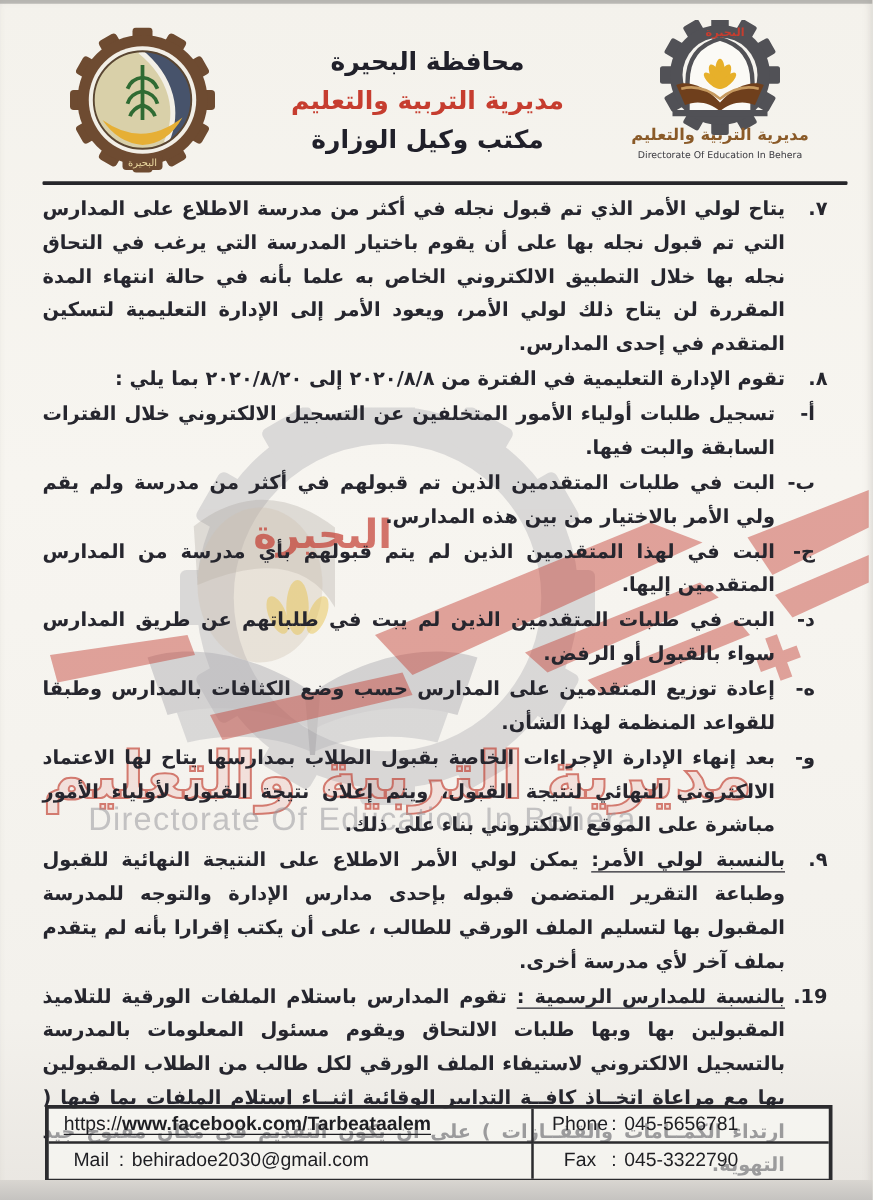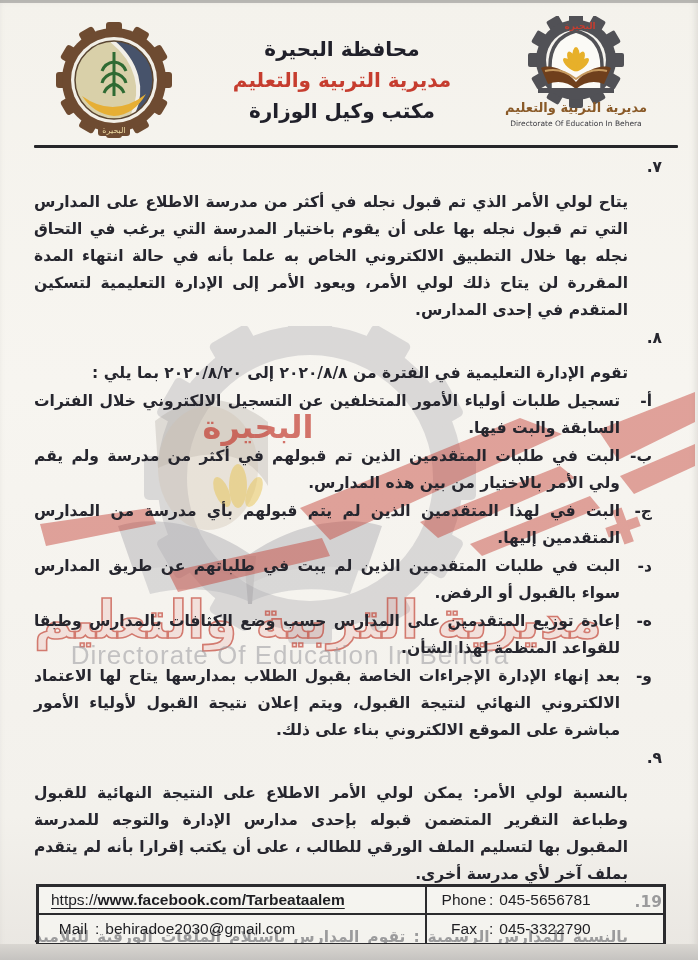--- a/index.html
+++ b/index.html
@@ -29,26 +29,26 @@
   .watermark{position:absolute;top:326px;left:0;width:698px;height:356px;z-index:1;pointer-events:none;}
 
   
   .content{
     position:absolute;top:153px;right:36px;left:34px;z-index:2;
     direction:rtl;color:#26262e;font-weight:700;
     font-size:15.5px;line-height:27px;
   }
   .item{display:flex;margin-top:1px;}
   .item .num{flex:0 0 34px;text-align:right;}
-  .item .txt{flex:1;text-align:justify;margin-top:35px;}
+  .item .txt{flex:1;text-align:justify;}
   .heading-u{text-underline-offset:4px;}
   .sub{display:flex;margin-right:10px;margin-top:1px;}
   .sub .letter{flex:0 0 32px;text-align:right;}
   .sub .txt{flex:1;text-align:justify;}
-  .lead-u{text-underline-offset:4px;}
+  .lead-u{text-decoration:underline;text-underline-offset:4px;}
 
   
   .footer{
     position:absolute;left:36px;right:32px;top:884px;height:56px;z-index:3;
     border:3px solid #2b2b2e;background:rgba(252,251,248,.55);
     display:grid;grid-template-columns:1fr 236px;grid-template-rows:1fr 1fr;
     direction:ltr;font-family:"Liberation Sans","DejaVu Sans",sans-serif;
     font-size:15.5px;color:#1e1e22;
   }
   .fcell{display:flex;align-items:center;padding:0 12px;white-space:nowrap;text-align:center;}

